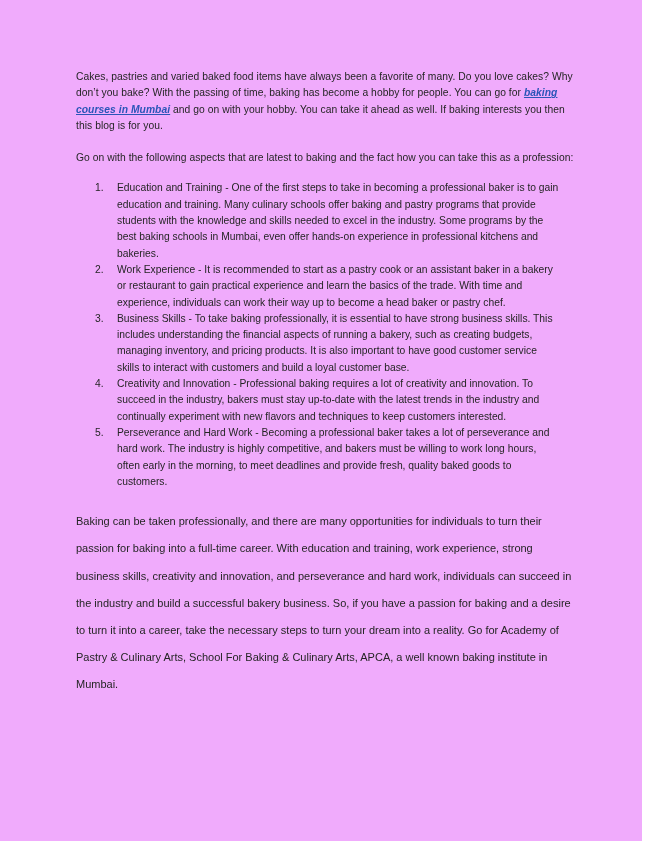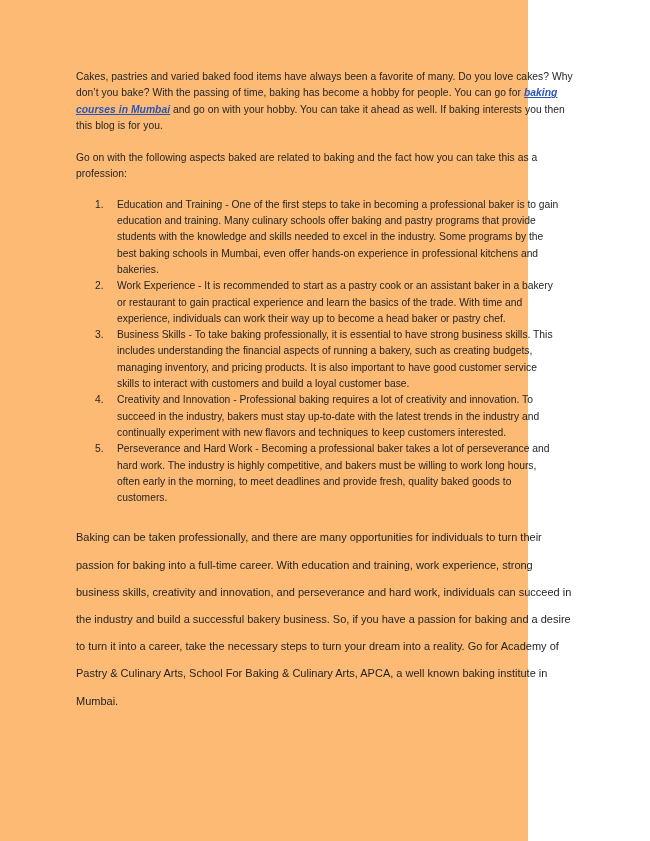--- a/index.html
+++ b/index.html
@@ -15,23 +15,23 @@
     overflow: hidden;
     font-family: "Liberation Sans", sans-serif;
     color: #222222;
     -webkit-font-smoothing: antialiased;
   }
 
   .page {
     position: absolute;
     left: 0;
     top: 0;
-    width: 528px;
+    width: 642px;
     height: 841px;
-    background: #fdba74;
+    background: #f0abfc;
   }
 
   .content {
     position: absolute;
     left: 76px;
     top: 69px;
     width: 498px;
   }
 
   .para {
@@ -98,21 +98,21 @@
   }
 </style>
 </head>
 <body>
 
 <div class="page">
   <div class="content">
 
     <p class="para para-intro"><span>Cakes, pastries and varied baked food items have always been a favorite of many. Do you love cakes? Why don’t you bake? With the passing of time, baking has become a hobby for people. You can go for </span><a class="inline-link" href="#">baking courses in Mumbai</a><span> and go on with your hobby. You can take it ahead as well. If baking interests you then this blog is for you.</span></p>
 
-    <p class="para para-lead">Go on with the following aspects baked are related to baking and the fact how you can take this as a profession:</p>
+    <p class="para para-lead">Go on with the following aspects that are latest to baking and the fact how you can take this as a profession:</p>
 
     <ol class="aspects">
       <li>
         <span class="marker"></span>
         <span>Education and Training - One of the first steps to take in becoming a professional baker is to gain education and training. Many culinary schools offer baking and pastry programs that provide students with the knowledge and skills needed to excel in the industry. Some programs by the best baking schools in Mumbai, even offer hands-on experience in professional kitchens and bakeries.</span>
       </li>
       <li>
         <span class="marker"></span>
         <span>Work Experience - It is recommended to start as a pastry cook or an assistant baker in a bakery or restaurant to gain practical experience and learn the basics of the trade. With time and experience, individuals can work their way up to become a head baker or pastry chef.</span>
       </li>

